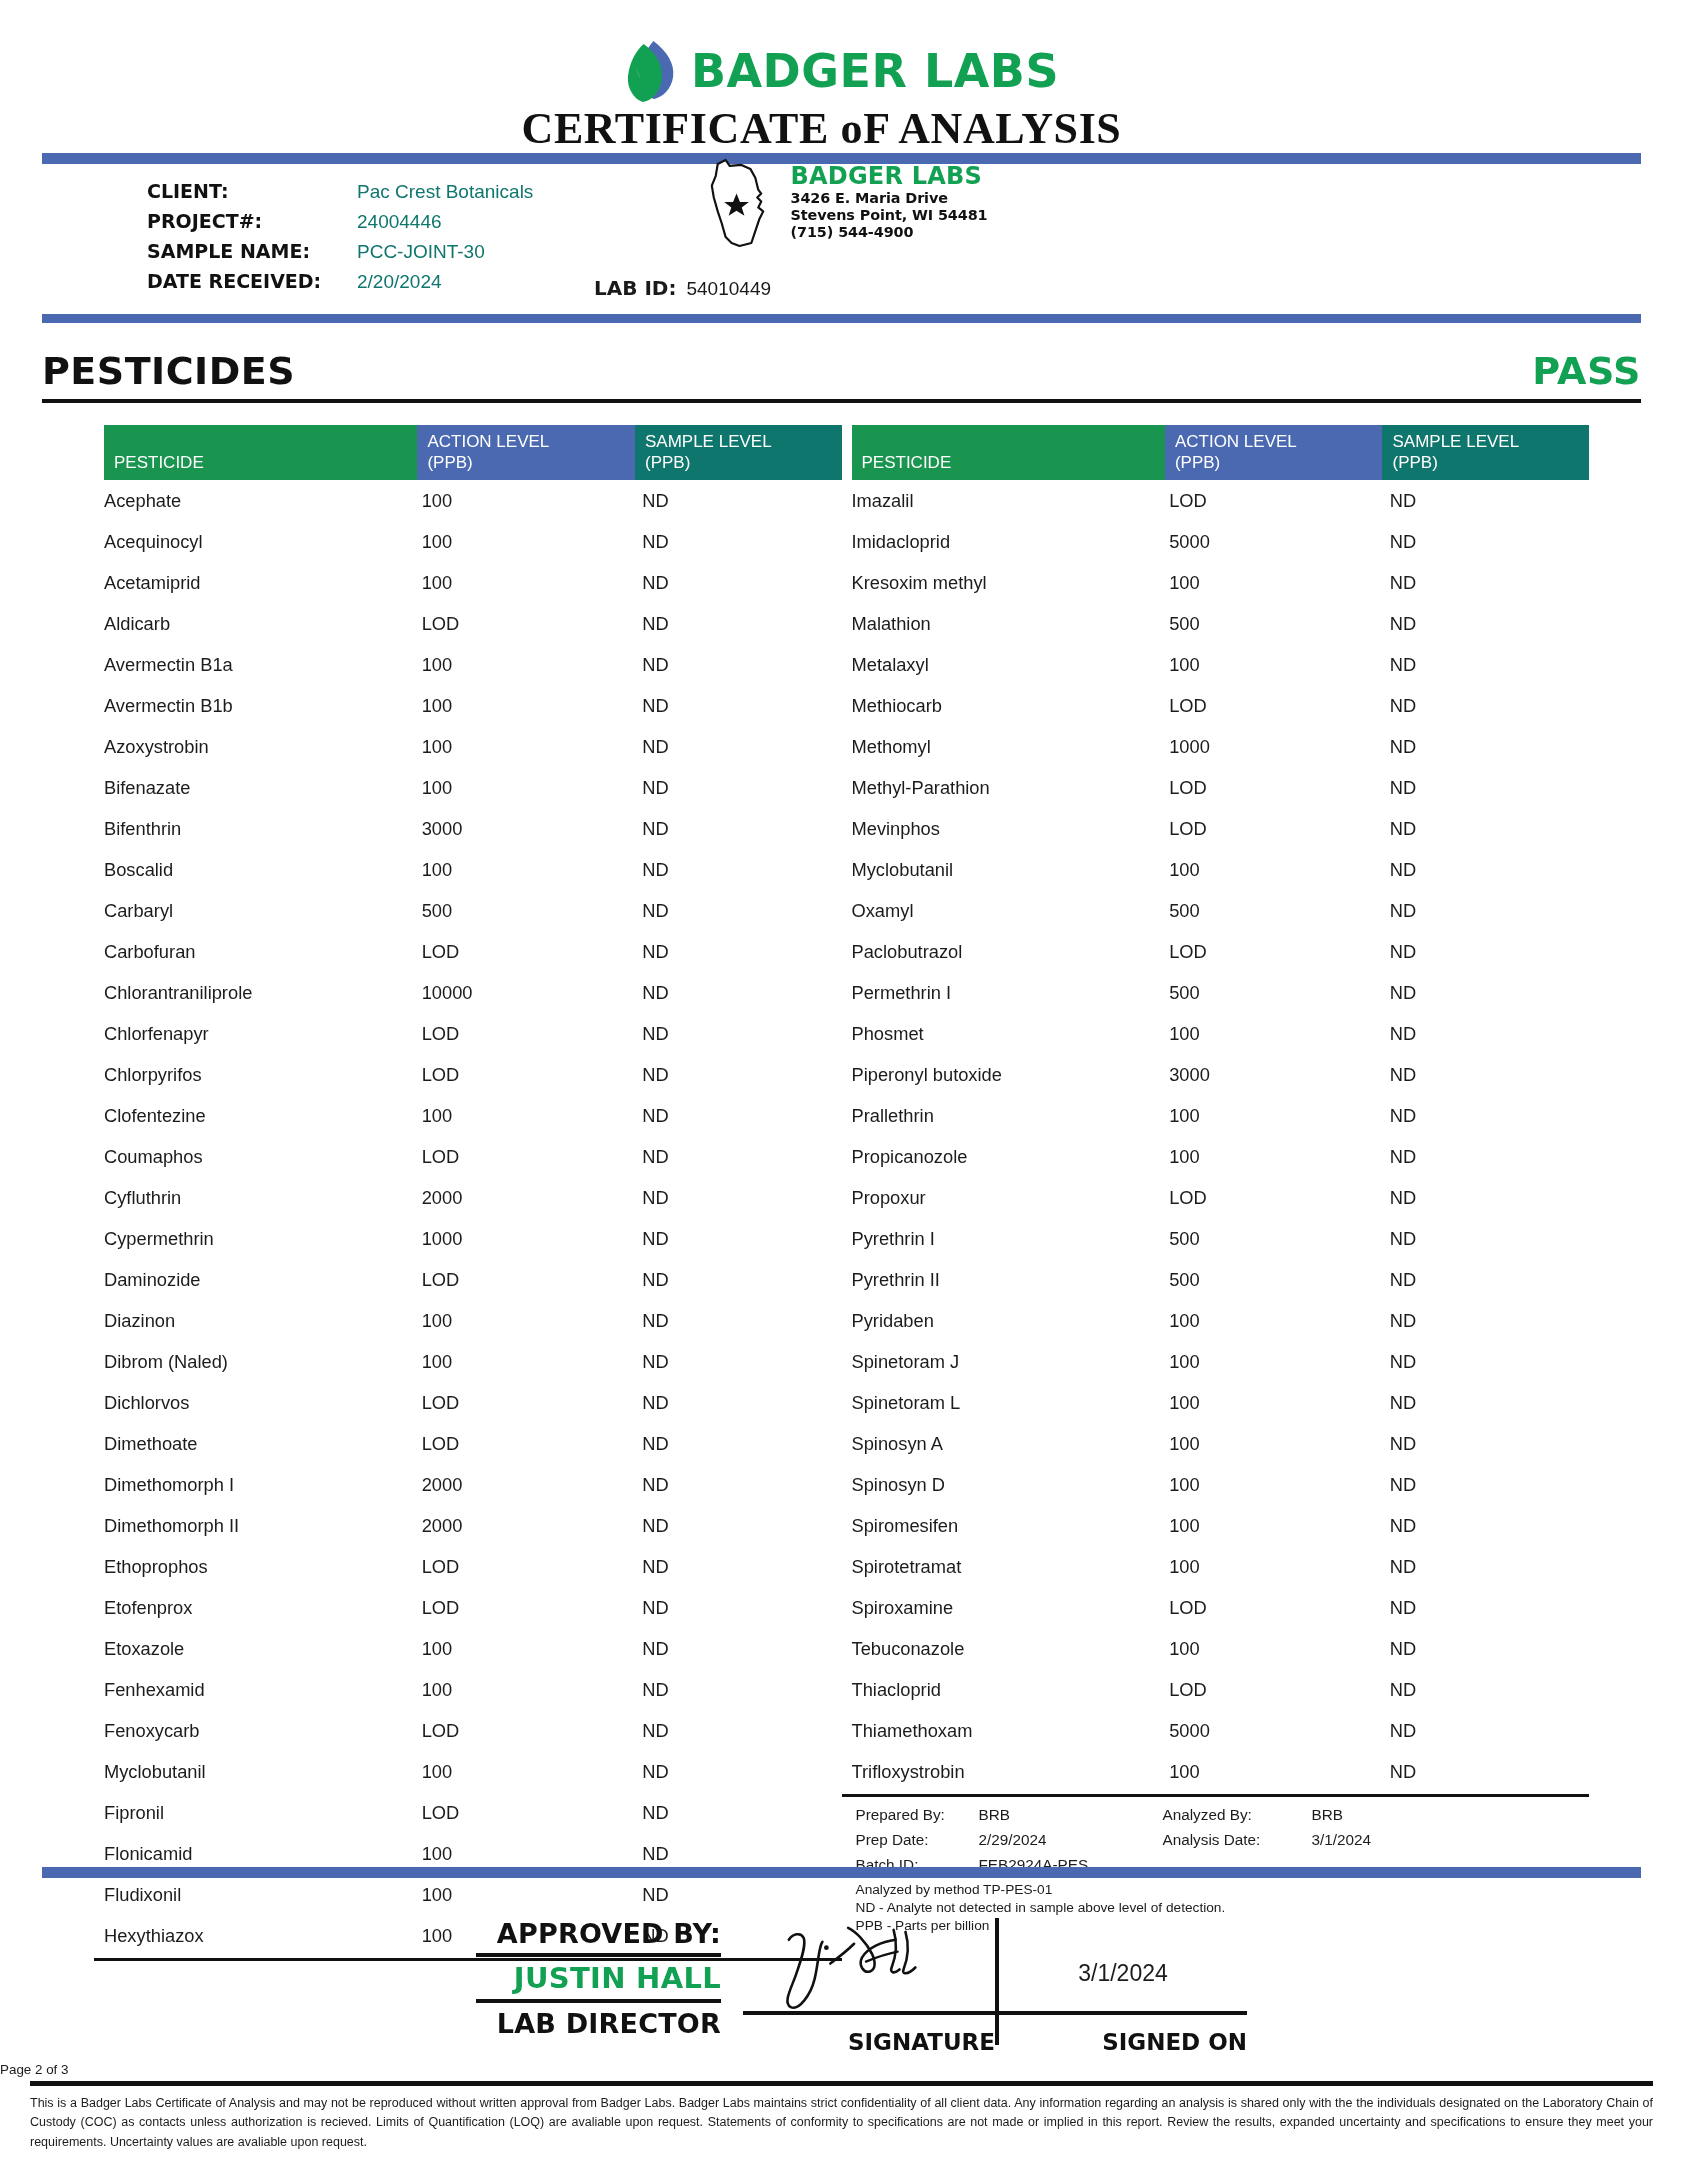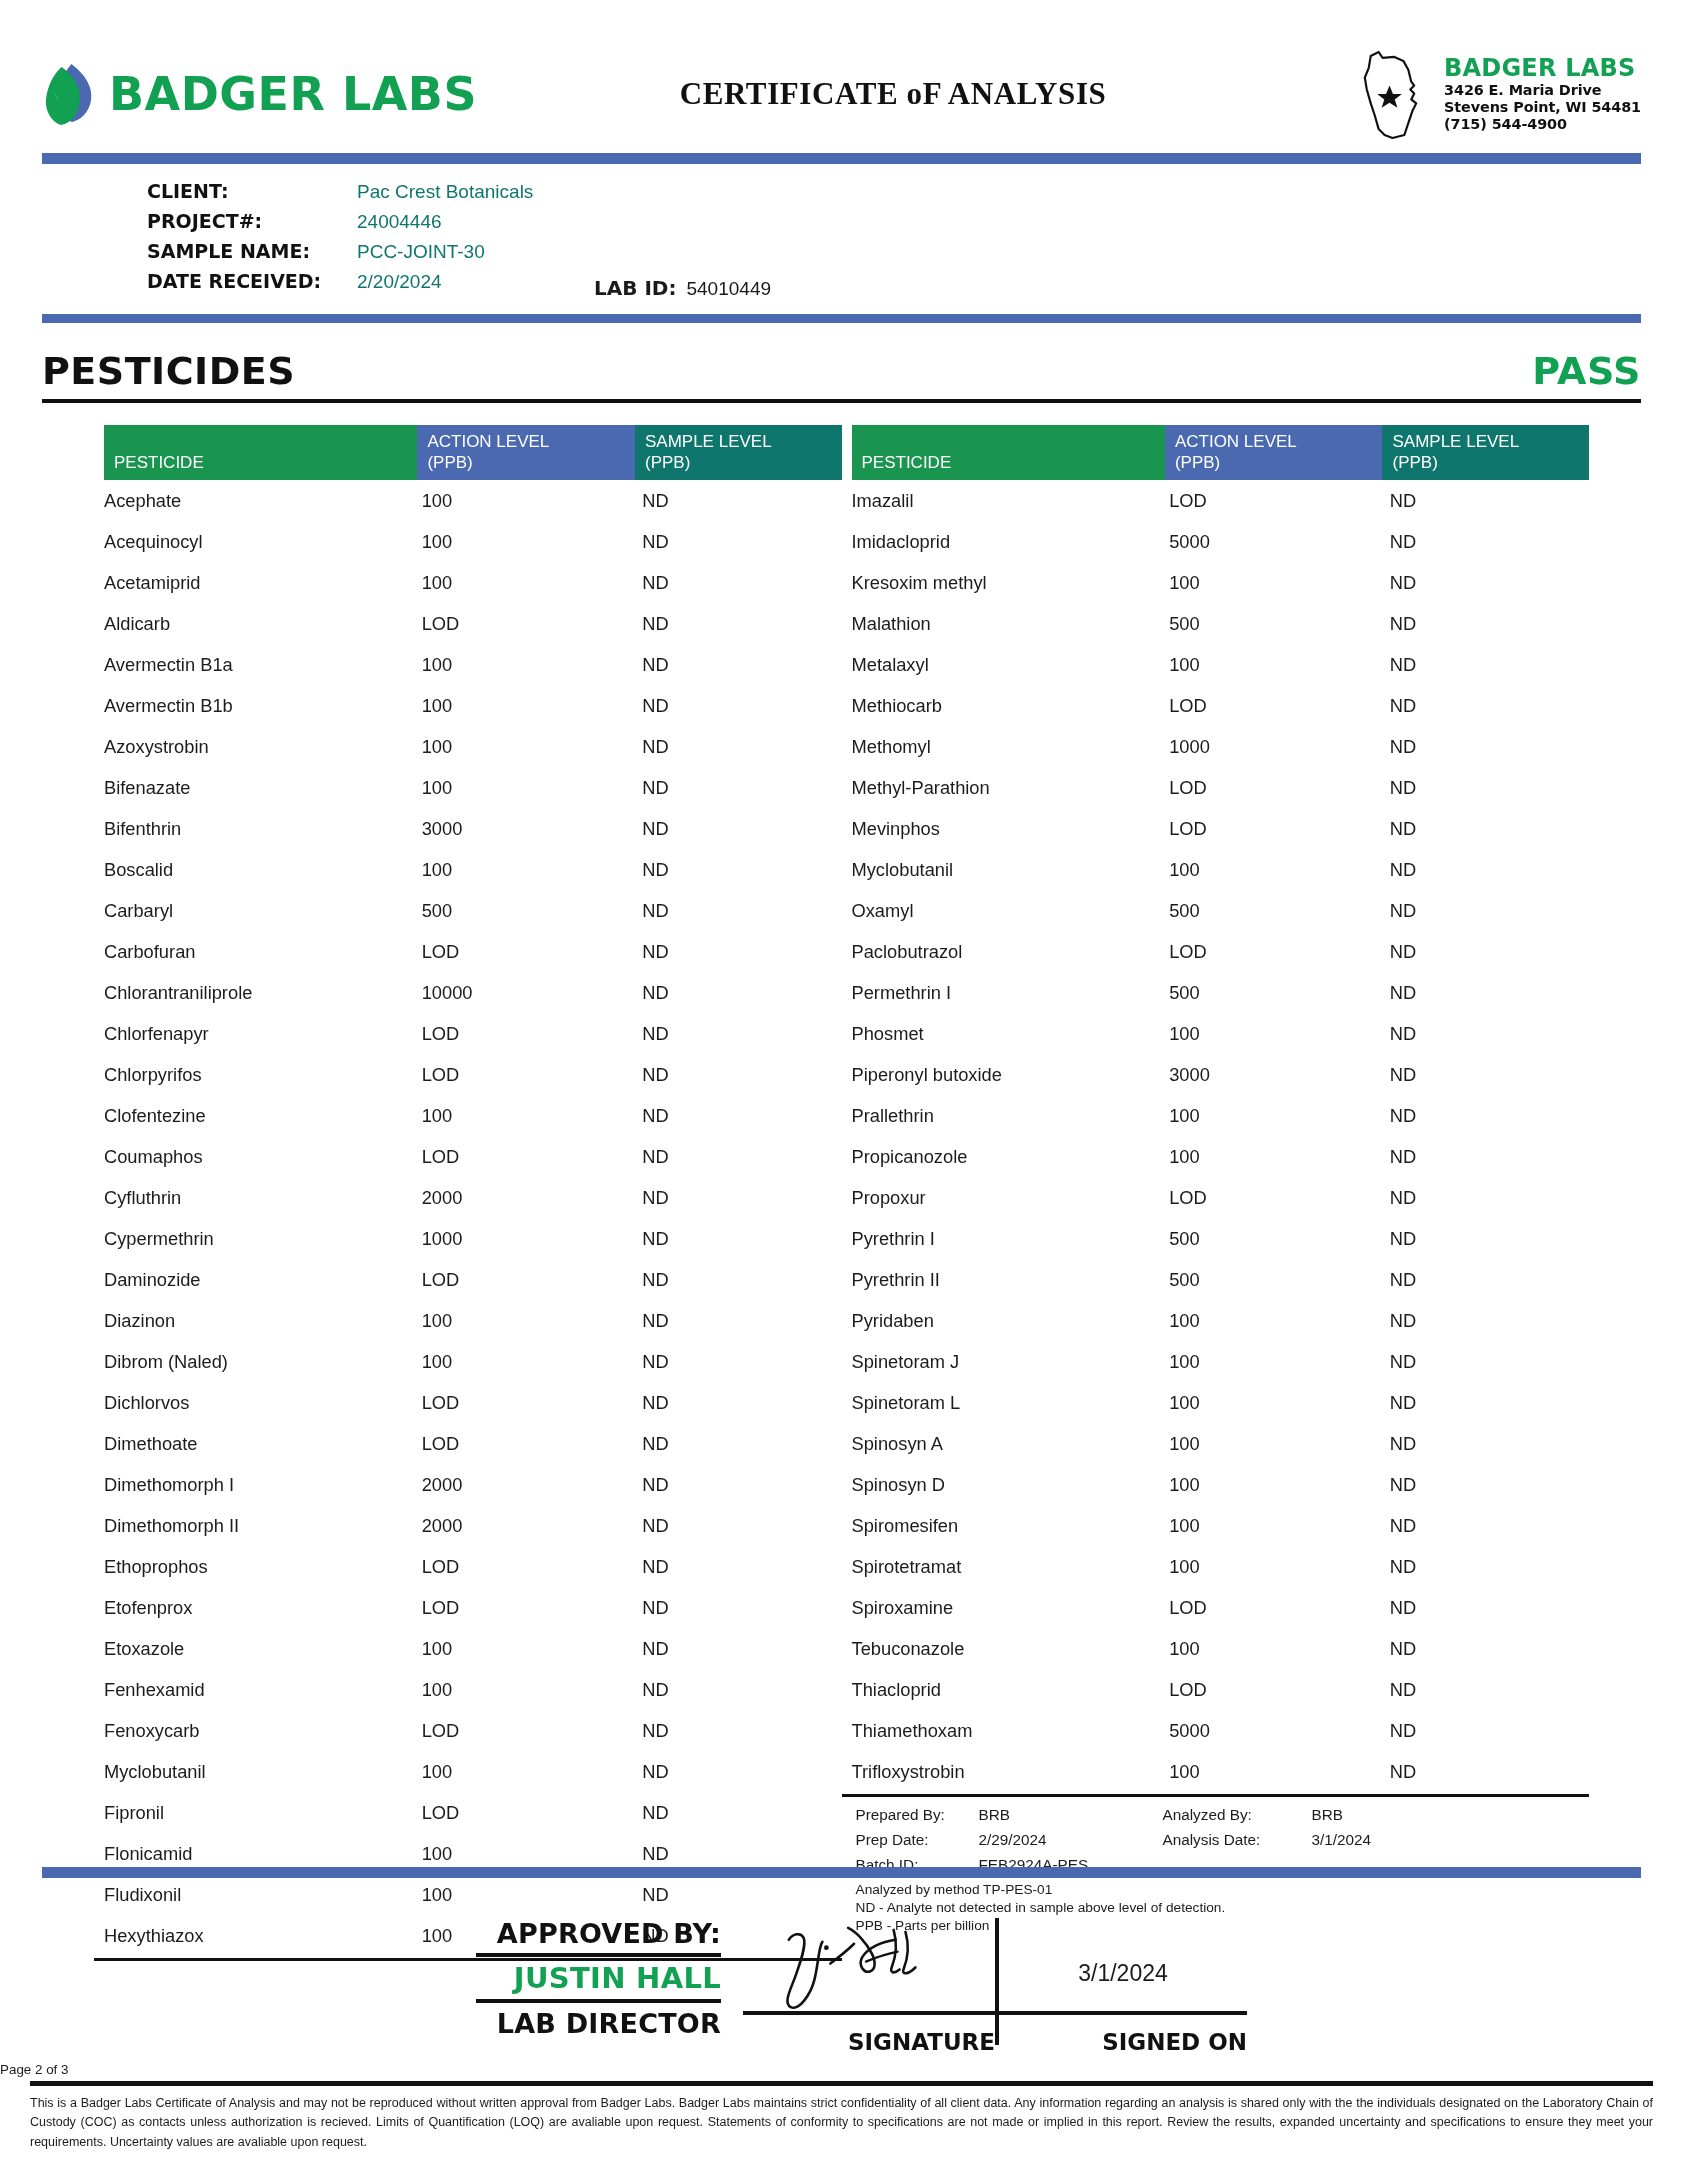--- a/index.html
+++ b/index.html
@@ -8,32 +8,32 @@
     background: #ffffff;
     font-family: "Liberation Sans", sans-serif;
     color: #1a1a1a;
     overflow: hidden;
   }
   .page { position: relative; width: 1683px; height: 2178px; padding: 0; }
 
   
   .header {
     display: flex; align-items: center; justify-content: space-between;
-    padding: 38px 42px 0 42px; height: 149px;
+    padding: 38px 42px 0 42px; height: 149px; flex-direction: column;
   }
   .brand-left { display: flex; align-items: center; gap: 14px; }
   .leaf-logo { width: 53px; height: 65px; flex: 0 0 auto; }
   .brand-word {
     font-family: "DejaVu Sans", sans-serif;
     font-weight: bold; font-size: 46px; letter-spacing: 0.5px;
     color: #12а052; color: #12a052;
   }
   .doc-title {
     font-family: "Liberation Serif", serif;
-    font-weight: bold; font-size: 31px; letter-spacing: 0.6px;
+    font-weight: bold; font-size: 44px; letter-spacing: 0.6px;
     color: #111; white-space: nowrap; margin-left: -40px;
   }
   .brand-right { display: flex; align-items: center; gap: 10px; }
   .wi-map { width: 85px; height: 95px; flex: 0 0 auto; }
   .addr-block { line-height: 1.18; }
   .addr-name {
     font-family: "DejaVu Sans", sans-serif;
     font-weight: bold; font-size: 24px; color: #12a052; letter-spacing: 0.2px;
   }
   .addr-line {

